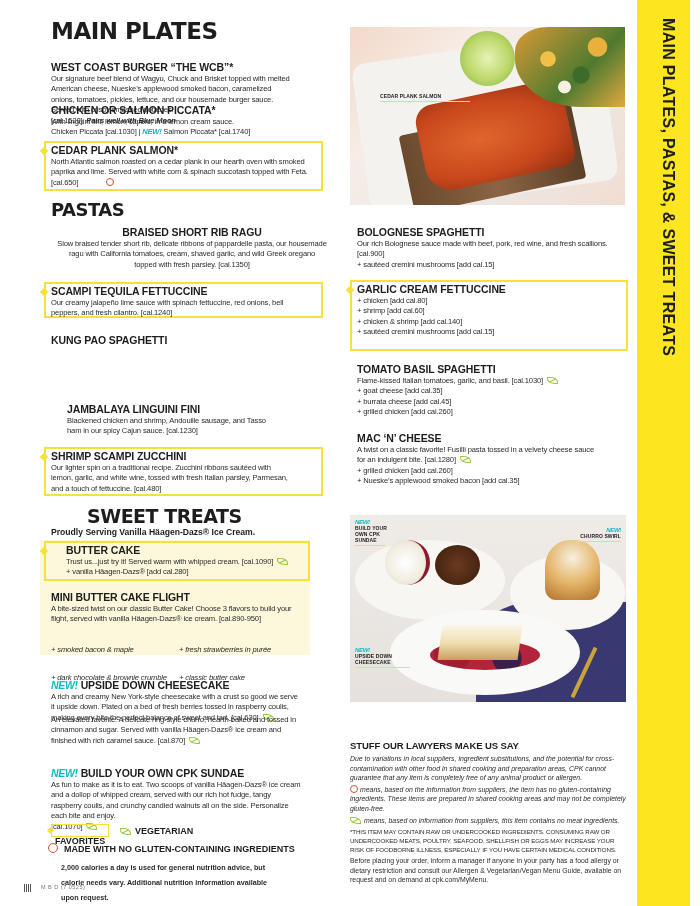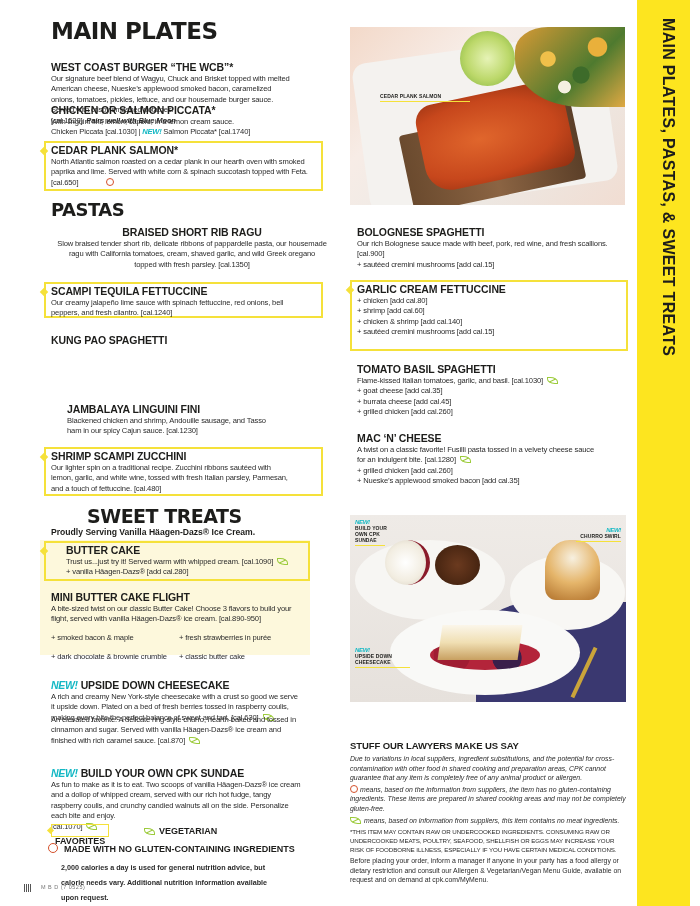--- a/index.html
+++ b/index.html
@@ -172,21 +172,21 @@
   <div class="item-name">BUTTER CAKE</div>
   <div class="item-desc">
     <span class="add"><span>Trust us...just try it! Served warm with whipped cream.  [cal.1090]</span><span class="veg-icon"></span></span>
     <span class="add">+ vanilla Häagen-Dazs®   [add cal.280]</span>
   </div>
 </div>
 
 <div class="item" style="left:51px; top:591px; width:252px;">
   <div class="item-name">MINI BUTTER CAKE FLIGHT</div>
   <div class="item-desc">A bite-sized twist on our classic Butter Cake! Choose 3 flavors to build your flight, served with vanilla Häagen-Dazs® ice cream.   [cal.890-950]</div>
-  <div class="item-desc" style="display:grid; grid-template-columns:128px 128px; row-gap:9px; margin-top:8px;">
+  <div class="item-desc" style="display:grid; grid-template-columns:128px 128px; row-gap:18px; margin-top:20px;font-style:italic;">
     <span>+ smoked bacon &amp; maple</span>
     <span>+ fresh strawberries in purée</span>
     <span>+ dark chocolate &amp; brownie crumble</span>
     <span>+ classic butter cake</span>
   </div>
 </div>
 
 <div class="item" style="left:51px; top:679px; width:252px;">
   <div class="item-name"><span class="newtag">NEW!</span> <span>UPSIDE DOWN CHEESECAKE</span></div>
   <div class="item-desc"><span>A rich and creamy New York-style cheesecake with a crust so good we serve it upside down. Plated on a bed of fresh berries tossed in raspberry coulis, making every bite the perfect balance of sweet and tart.   [cal.630]</span><span class="veg-icon"></span></div>
@@ -201,21 +201,21 @@
   <div class="item-desc">
     <span>As fun to make as it is to eat. Two scoops of vanilla Häagen-Dazs® ice cream and a dollop of whipped cream, served with our rich hot fudge, tangy raspberry coulis, and crunchy candied walnuts all on the side. Personalize each bite and enjoy.</span>
     <span class="add"><span>[cal.1070]</span><span class="veg-icon"></span></span>
   </div>
 </div>
 
 <div style="position:absolute; left:51px; top:824px; border:1.5px solid #f5e13a; padding:5px 3px; height:13px;">
   <div class="fav-dot" style="top:3px; left:-4px; width:5px; height:5px;"></div>
   <span style="font-size:9px; font-weight:bold; line-height:11px;">FAVORITES</span>
 </div>
-<div style="position:absolute; left:120px; top:826px; font-size:9px; font-weight:bold;margin-left:24px;">
+<div style="position:absolute; left:120px; top:826px; font-size:9px; font-weight:bold;">
   <span class="veg-icon" style="margin-left:0; margin-right:4px;"></span><span>VEGETARIAN</span>
 </div>
 <div style="position:absolute; left:48px; top:843px; font-size:9px; font-weight:bold; white-space:nowrap;">
   <span class="gf-icon" style="width:10px; height:10px; margin-right:6px;"></span><span>MADE WITH NO GLUTEN-CONTAINING INGREDIENTS</span>
 </div>
 <div style="position:absolute; left:61px; top:860px; width:220px; font-size:7.2px; line-height:15px; font-weight:bold; color:#2b2b2b;">2,000 calories a day is used for general nutrition advice, but calorie needs vary. Additional nutrition information available upon request.</div>
 
 <div style="position:absolute; left:24px; top:884px; width:8px; height:8px; background:repeating-linear-gradient(90deg,#555 0 1px,#fff 1px 2px),#555;"></div>
 <div style="position:absolute; left:41px; top:884px; font-size:5.5px; color:#777; letter-spacing:0.5px;">M  B  D  (7 0525)</div>
 

